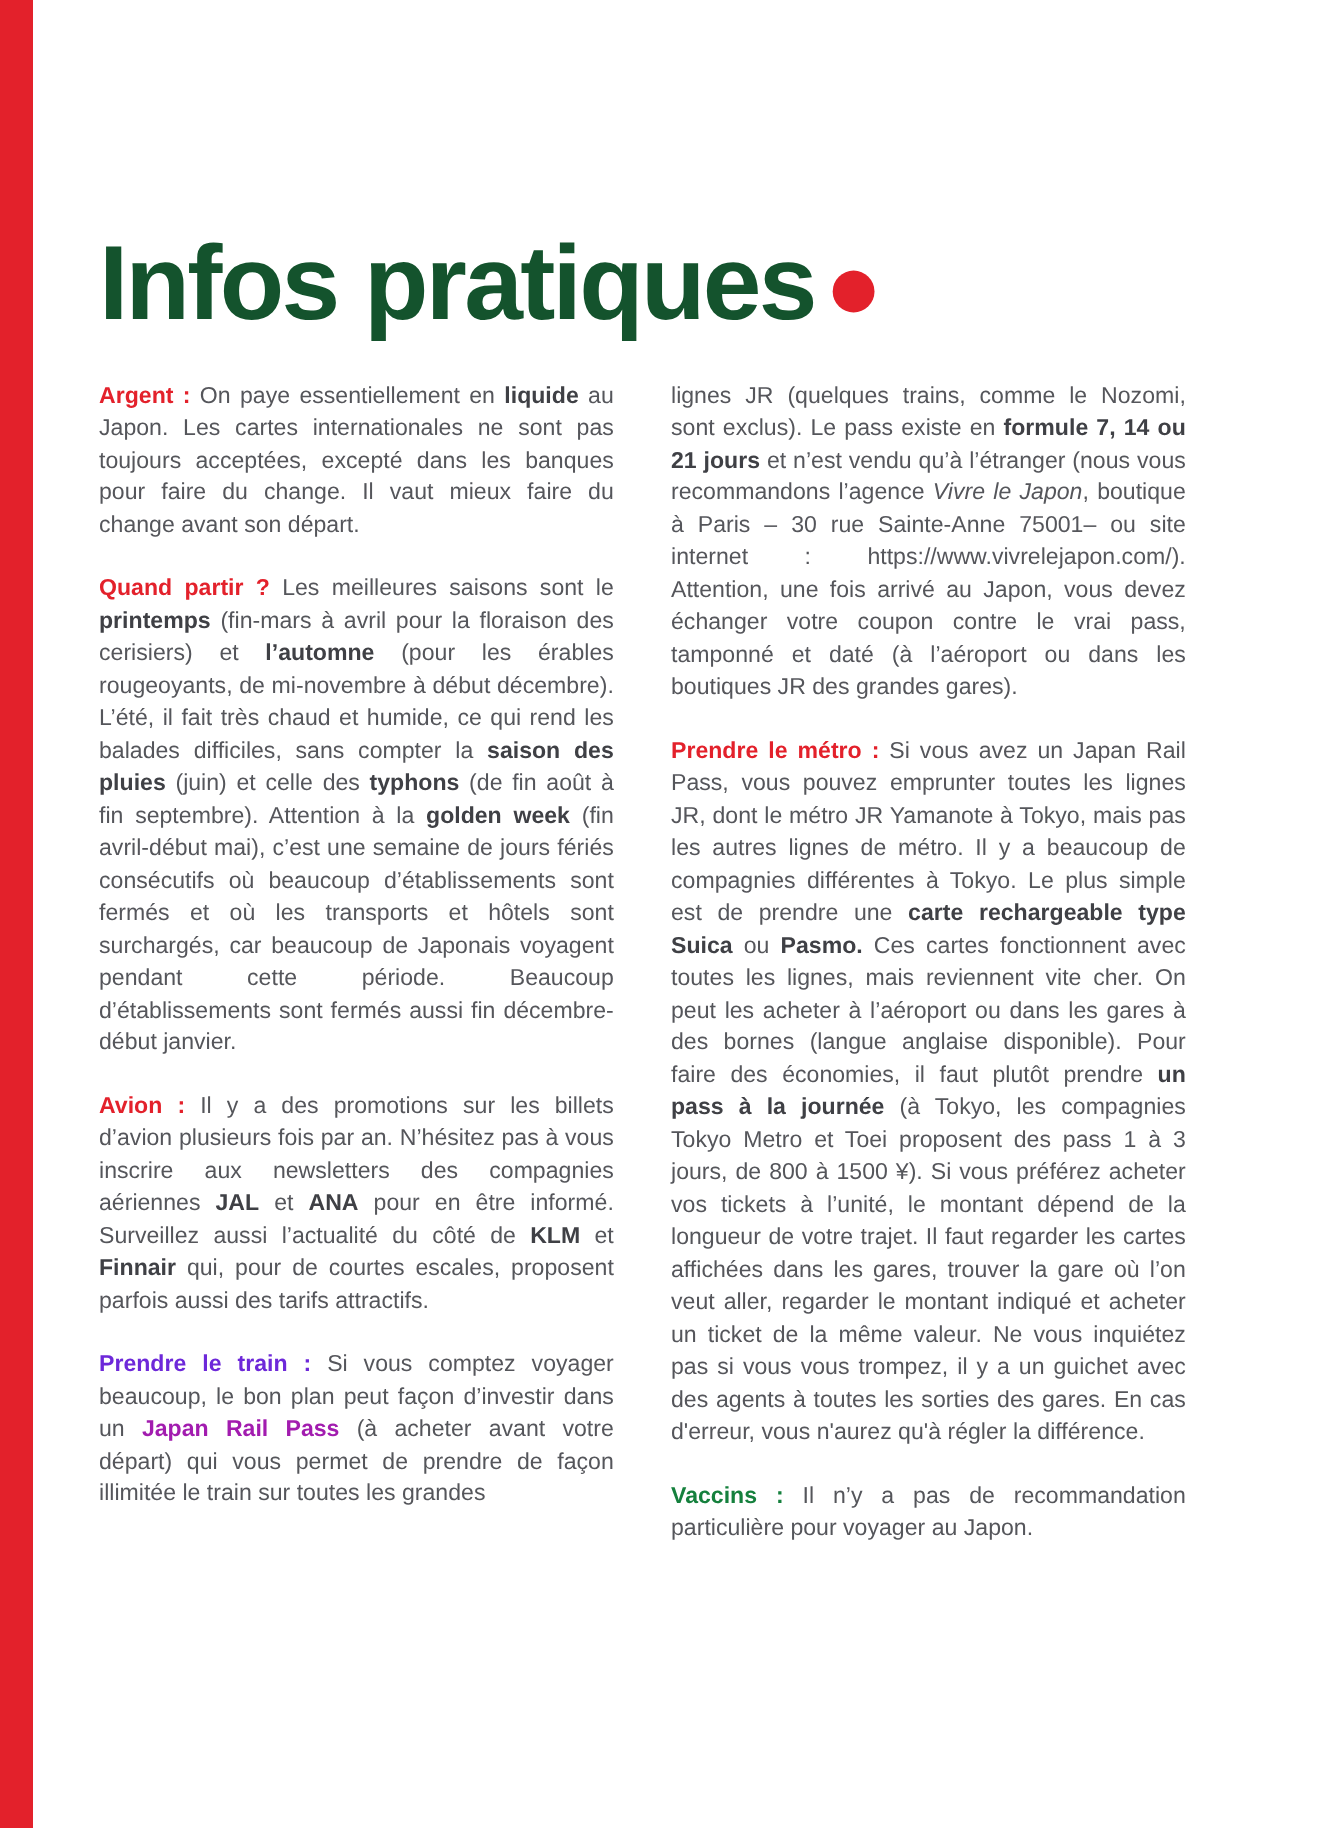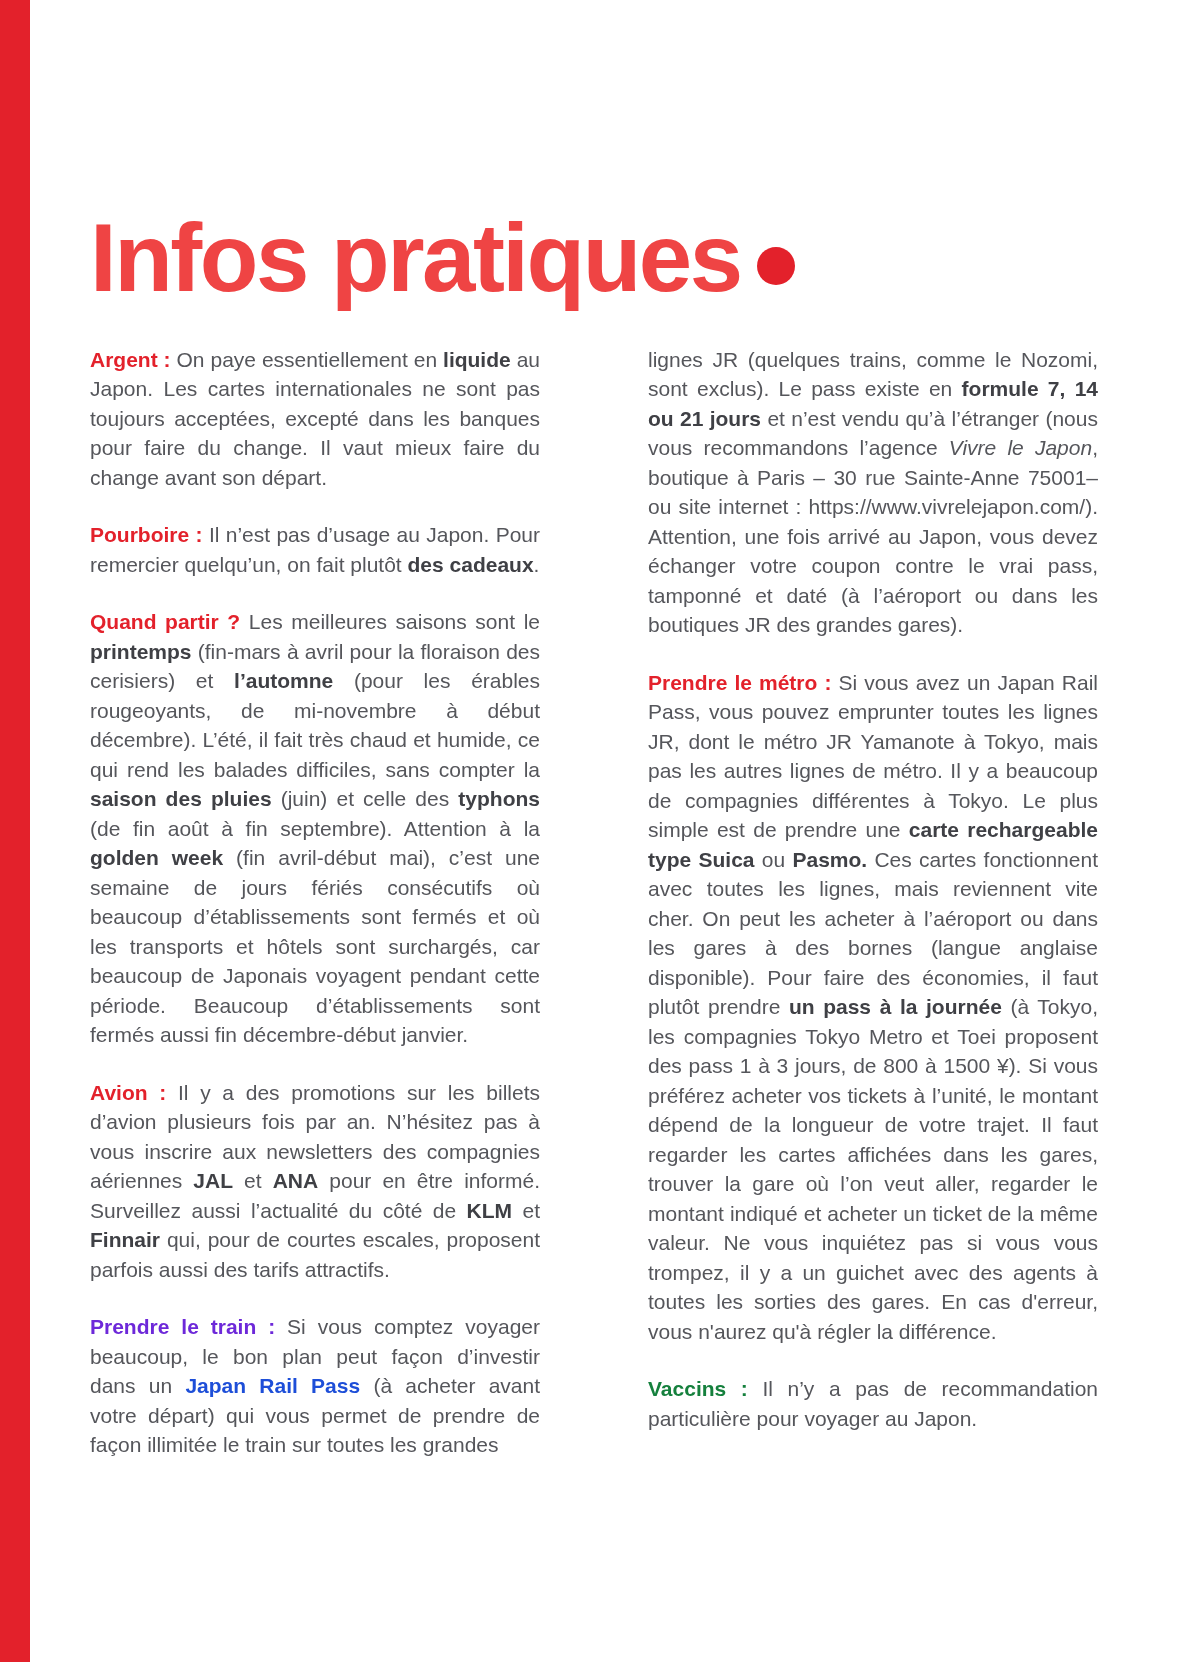--- a/index.html
+++ b/index.html
@@ -31,21 +31,21 @@
   }
   .title-dot{
     display:inline-block;
     width:38px;height:38px;
     border-radius:50%;
     margin-left:16px;
     transform:translateY(-6px);
   }
   .columns{
     display:flex;
-    gap:108px;
+    gap:52px;
   }
   .col{
     width:468px;
   }
   .para{
     margin:0 0 28px 0;
     font-size:21px;
     line-height:29.5px;
     text-align:justify;
     text-align-last:left;
@@ -54,28 +54,27 @@
   .hd{font-weight:700;}
   .bd{font-weight:700;}
   .it{font-style:italic;margin-top:15px;}
 </style>
 </head>
 <body>
 
 <div class="page">
   <div class="accent-bar" style="background: rgb(227, 33, 43);"></div>
   <div class="content">
-    <h1 class="title-row"><span class="title" style="color: #ef4444;">Infos pratiques</span><span class="title-dot" style="background: rgb(227, 33, 43);"></span></h1>
+    <h1 class="title-row"><span class="title" style="color: #14532d;">Infos pratiques</span><span class="title-dot" style="background: rgb(227, 33, 43);"></span></h1>
     <div class="columns">
       <div class="col" id="col-left" style="color: rgb(85, 86, 91);">
           <p class="para"><span class="hd" style="color: rgb(227, 33, 43);">Argent : </span><span>On paye essentiellement en </span><span class="bd" style="color: rgb(63, 64, 69);">liquide</span><span> au Japon. Les cartes internationales ne sont pas toujours acceptées, excepté dans les banques pour faire du change. Il vaut mieux faire du change avant son départ.</span></p>
-          <p class="para"><span class="hd" style="color: rgb(227, 33, 43);">Pourboire : </span><span>Il n’est pas d’usage au Japon. Pour remercier quelqu’un, on fait plutôt </span><span class="bd" style="color: rgb(63, 64, 69);">des cadeaux</span><span>.</span></p>
           <p class="para"><span class="hd" style="color: rgb(227, 33, 43);">Quand partir ? </span><span>Les meilleures saisons sont le </span><span class="bd" style="color: rgb(63, 64, 69);">printemps</span><span> (fin-mars à avril pour la floraison des cerisiers) et </span><span class="bd" style="color: rgb(63, 64, 69);">l’automne</span><span> (pour les érables rougeoyants, de mi-novembre à début décembre). L’été, il fait très chaud et humide, ce qui rend les balades difficiles, sans compter la </span><span class="bd" style="color: rgb(63, 64, 69);">saison des pluies</span><span> (juin) et celle des </span><span class="bd" style="color: rgb(63, 64, 69);">typhons</span><span> (de fin août à fin septembre). Attention à la </span><span class="bd" style="color: rgb(63, 64, 69);">golden week</span><span> (fin avril-début mai), c’est une semaine de jours fériés consécutifs où beaucoup d’établissements sont fermés et où les transports et hôtels sont surchargés, car beaucoup de Japonais voyagent pendant cette période. Beaucoup d’établissements sont fermés aussi fin décembre-début janvier.</span></p>
           <p class="para"><span class="hd" style="color: rgb(227, 33, 43);">Avion : </span><span>Il y a des promotions sur les billets d’avion plusieurs fois par an. N’hésitez pas à vous inscrire aux newsletters des compagnies aériennes </span><span class="bd" style="color: rgb(63, 64, 69);">JAL</span><span> et </span><span class="bd" style="color: rgb(63, 64, 69);">ANA</span><span> pour en être informé. Surveillez aussi l’actualité du côté de </span><span class="bd" style="color: rgb(63, 64, 69);">KLM</span><span> et </span><span class="bd" style="color: rgb(63, 64, 69);">Finnair</span><span> qui, pour de courtes escales, proposent parfois aussi des tarifs attractifs.</span></p>
-          <p class="para"><span class="hd" style="color: #6d28d9;">Prendre le train : </span><span>Si vous comptez voyager beaucoup, le bon plan peut façon d’investir dans un </span><span class="bd" style="color: #1d4ed8;">Japan Rail Pass</span><span> (à acheter avant votre départ) qui vous permet de prendre de façon illimitée le train sur toutes les grandes</span></p>
+          <p class="para"><span class="hd" style="color: #6d28d9;">Prendre le train : </span><span>Si vous comptez voyager beaucoup, le bon plan peut façon d’investir dans un </span><span class="bd" style="color: #a21caf;">Japan Rail Pass</span><span> (à acheter avant votre départ) qui vous permet de prendre de façon illimitée le train sur toutes les grandes</span></p>
         </div>
       <div class="col" id="col-right" style="color: rgb(85, 86, 91);">
           <p class="para"><span>lignes JR (quelques trains, comme le Nozomi, sont exclus). Le pass existe en </span><span class="bd" style="color: rgb(63, 64, 69);">formule 7, 14 ou 21 jours</span><span> et n’est vendu qu’à l’étranger (nous vous recommandons l’agence </span><span class="it">Vivre le Japon</span><span>, boutique à Paris – 30 rue Sainte-Anne 75001– ou site internet : https://www.vivrelejapon.com/). Attention, une fois arrivé au Japon, vous devez échanger votre coupon contre le vrai pass, tamponné et daté (à l’aéroport ou dans les boutiques JR des grandes gares).</span></p>
           <p class="para"><span class="hd" style="color: rgb(227, 33, 43);">Prendre le métro : </span><span>Si vous avez un Japan Rail Pass, vous pouvez emprunter toutes les lignes JR, dont le métro JR Yamanote à Tokyo, mais pas les autres lignes de métro. Il y a beaucoup de compagnies différentes à Tokyo. Le plus simple est de prendre une </span><span class="bd" style="color: rgb(63, 64, 69);">carte rechargeable type Suica</span><span> ou </span><span class="bd" style="color: rgb(63, 64, 69);">Pasmo.</span><span> Ces cartes fonctionnent avec toutes les lignes, mais reviennent vite cher. On peut les acheter à l’aéroport ou dans les gares à des bornes (langue anglaise disponible). Pour faire des économies, il faut plutôt prendre </span><span class="bd" style="color: rgb(63, 64, 69);">un pass à la journée</span><span> (à Tokyo, les compagnies Tokyo Metro et Toei proposent des pass 1 à 3 jours, de 800 à 1500 ¥). Si vous préférez acheter vos tickets à l’unité, le montant dépend de la longueur de votre trajet. Il faut regarder les cartes affichées dans les gares, trouver la gare où l’on veut aller, regarder le montant indiqué et acheter un ticket de la même valeur. Ne vous inquiétez pas si vous vous trompez, il y a un guichet avec des agents à toutes les sorties des gares. En cas d'erreur, vous n'aurez qu'à régler la différence.</span></p>
           <p class="para"><span class="hd" style="color: #15803d;">Vaccins : </span><span>Il n’y a pas de recommandation particulière pour voyager au Japon.</span></p>
         </div>
     </div>
   </div>
 </div>
 

